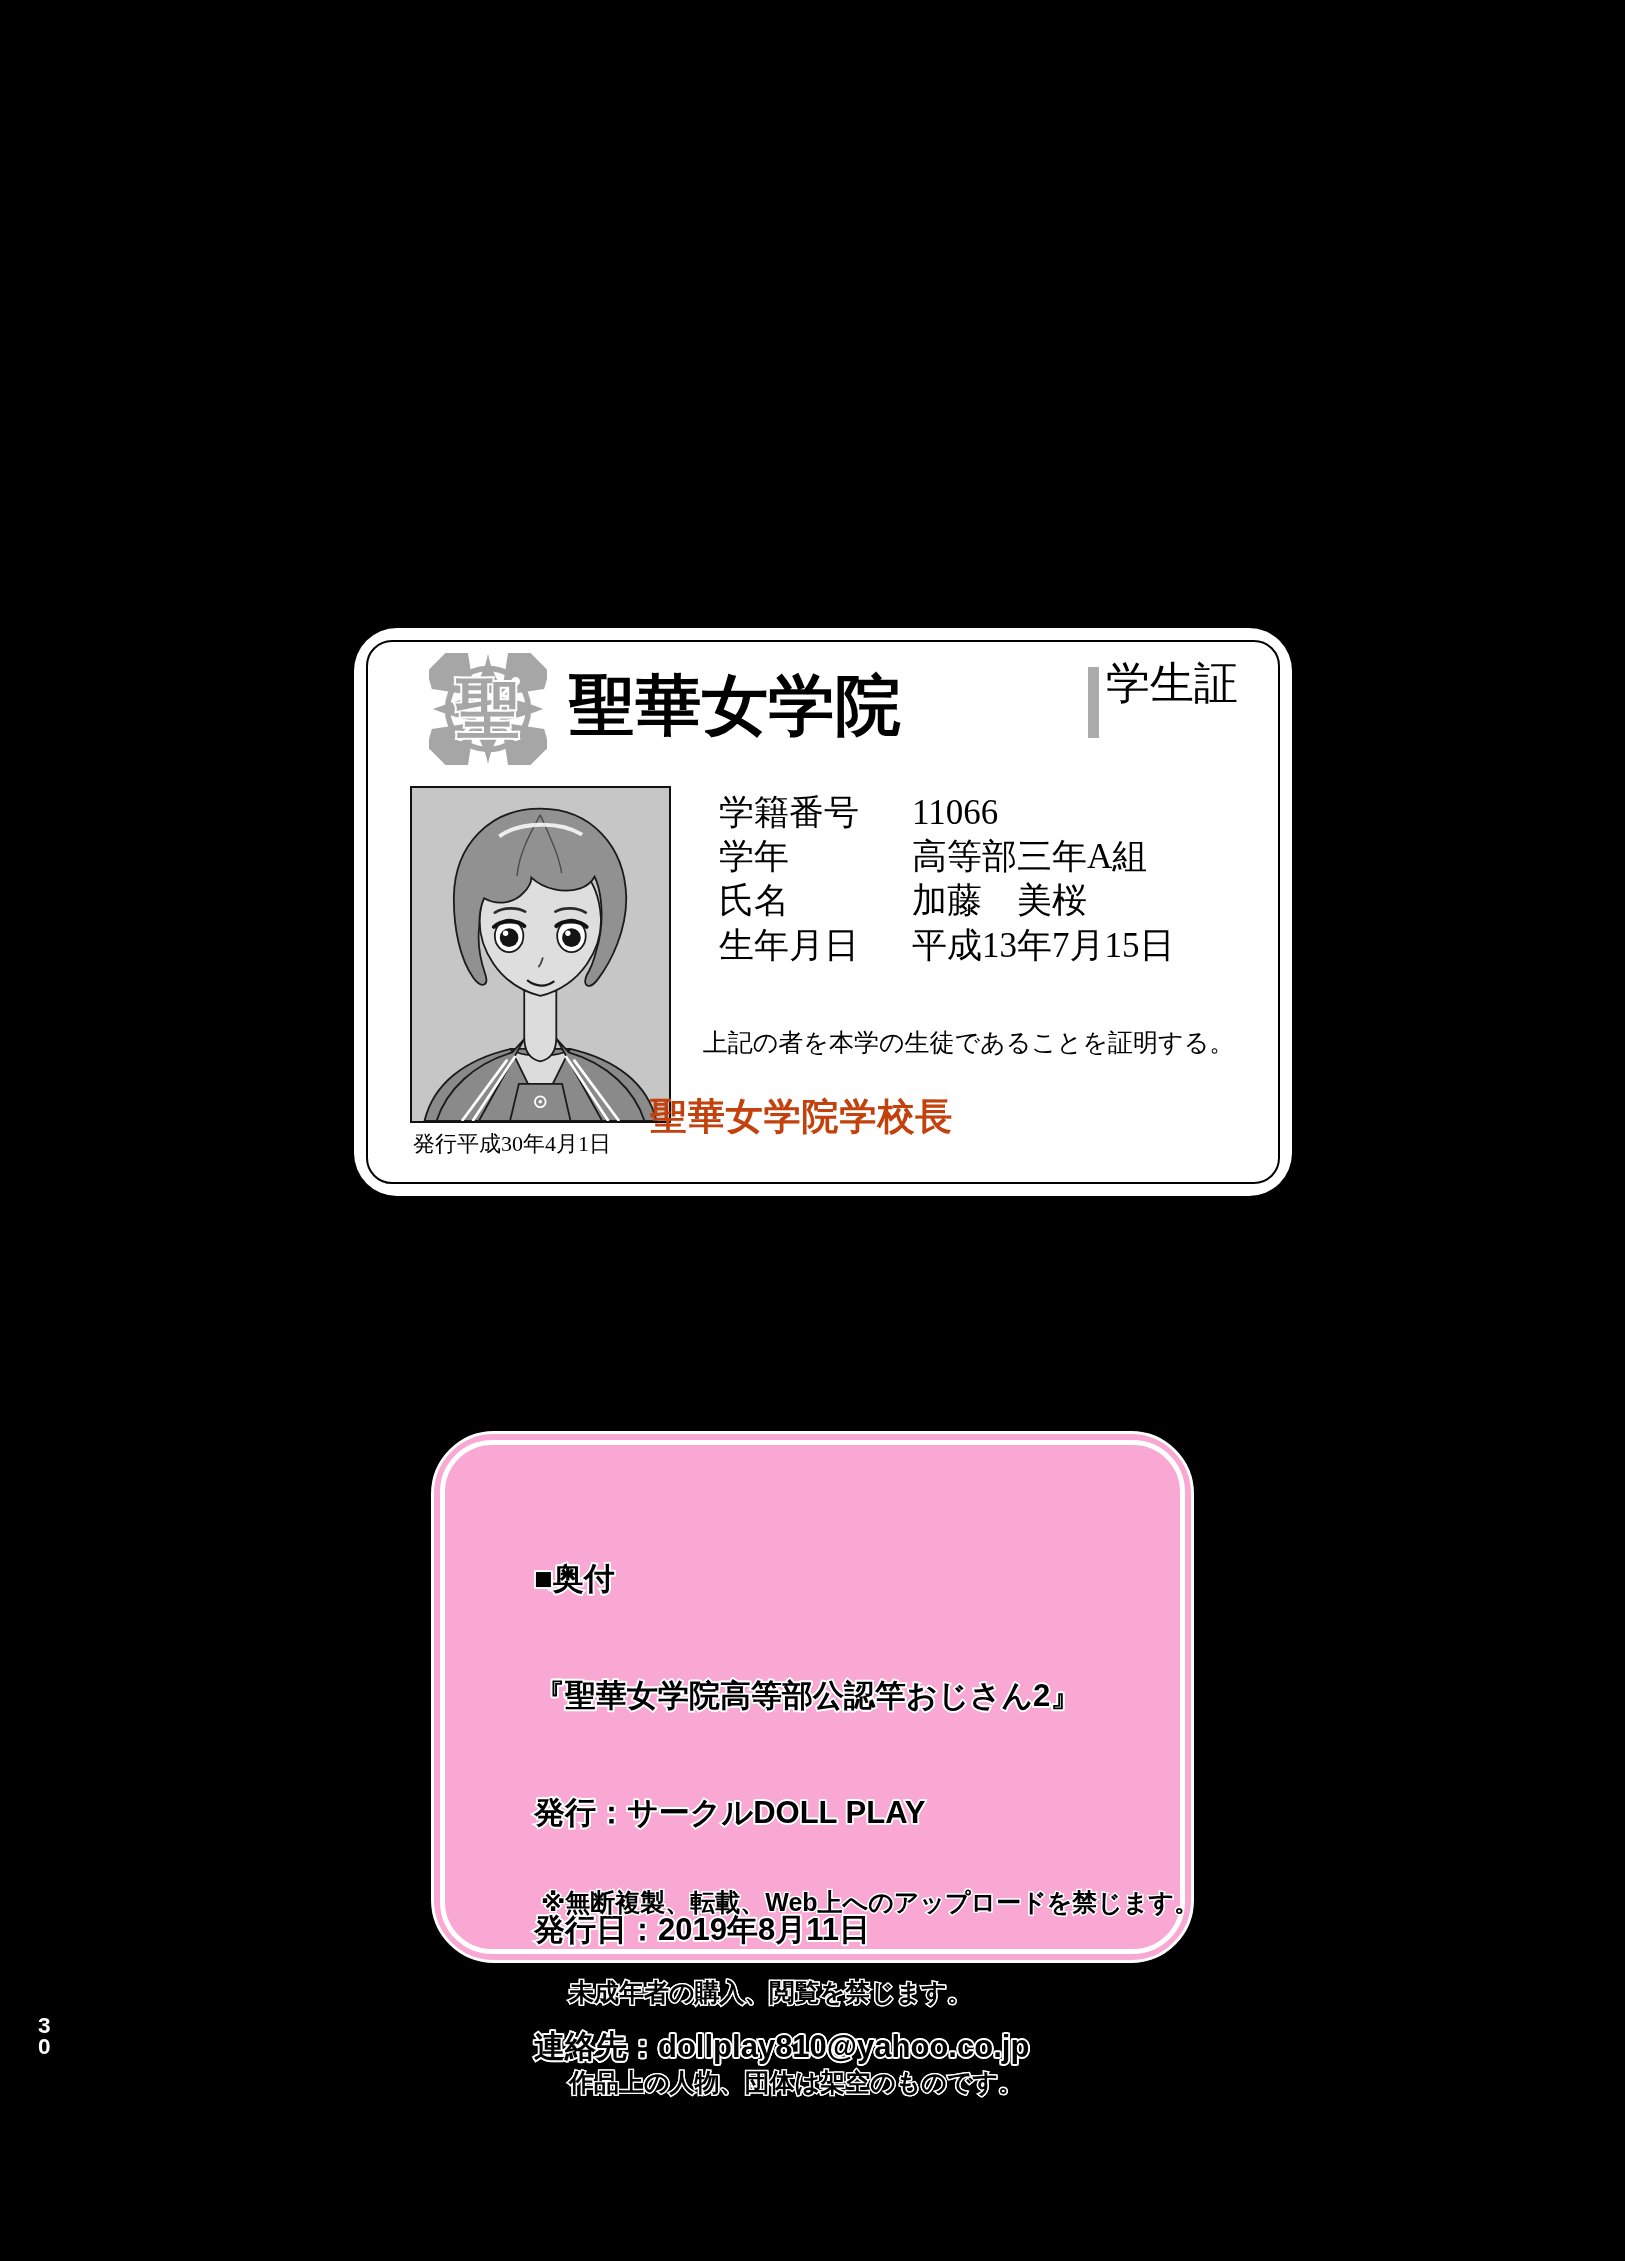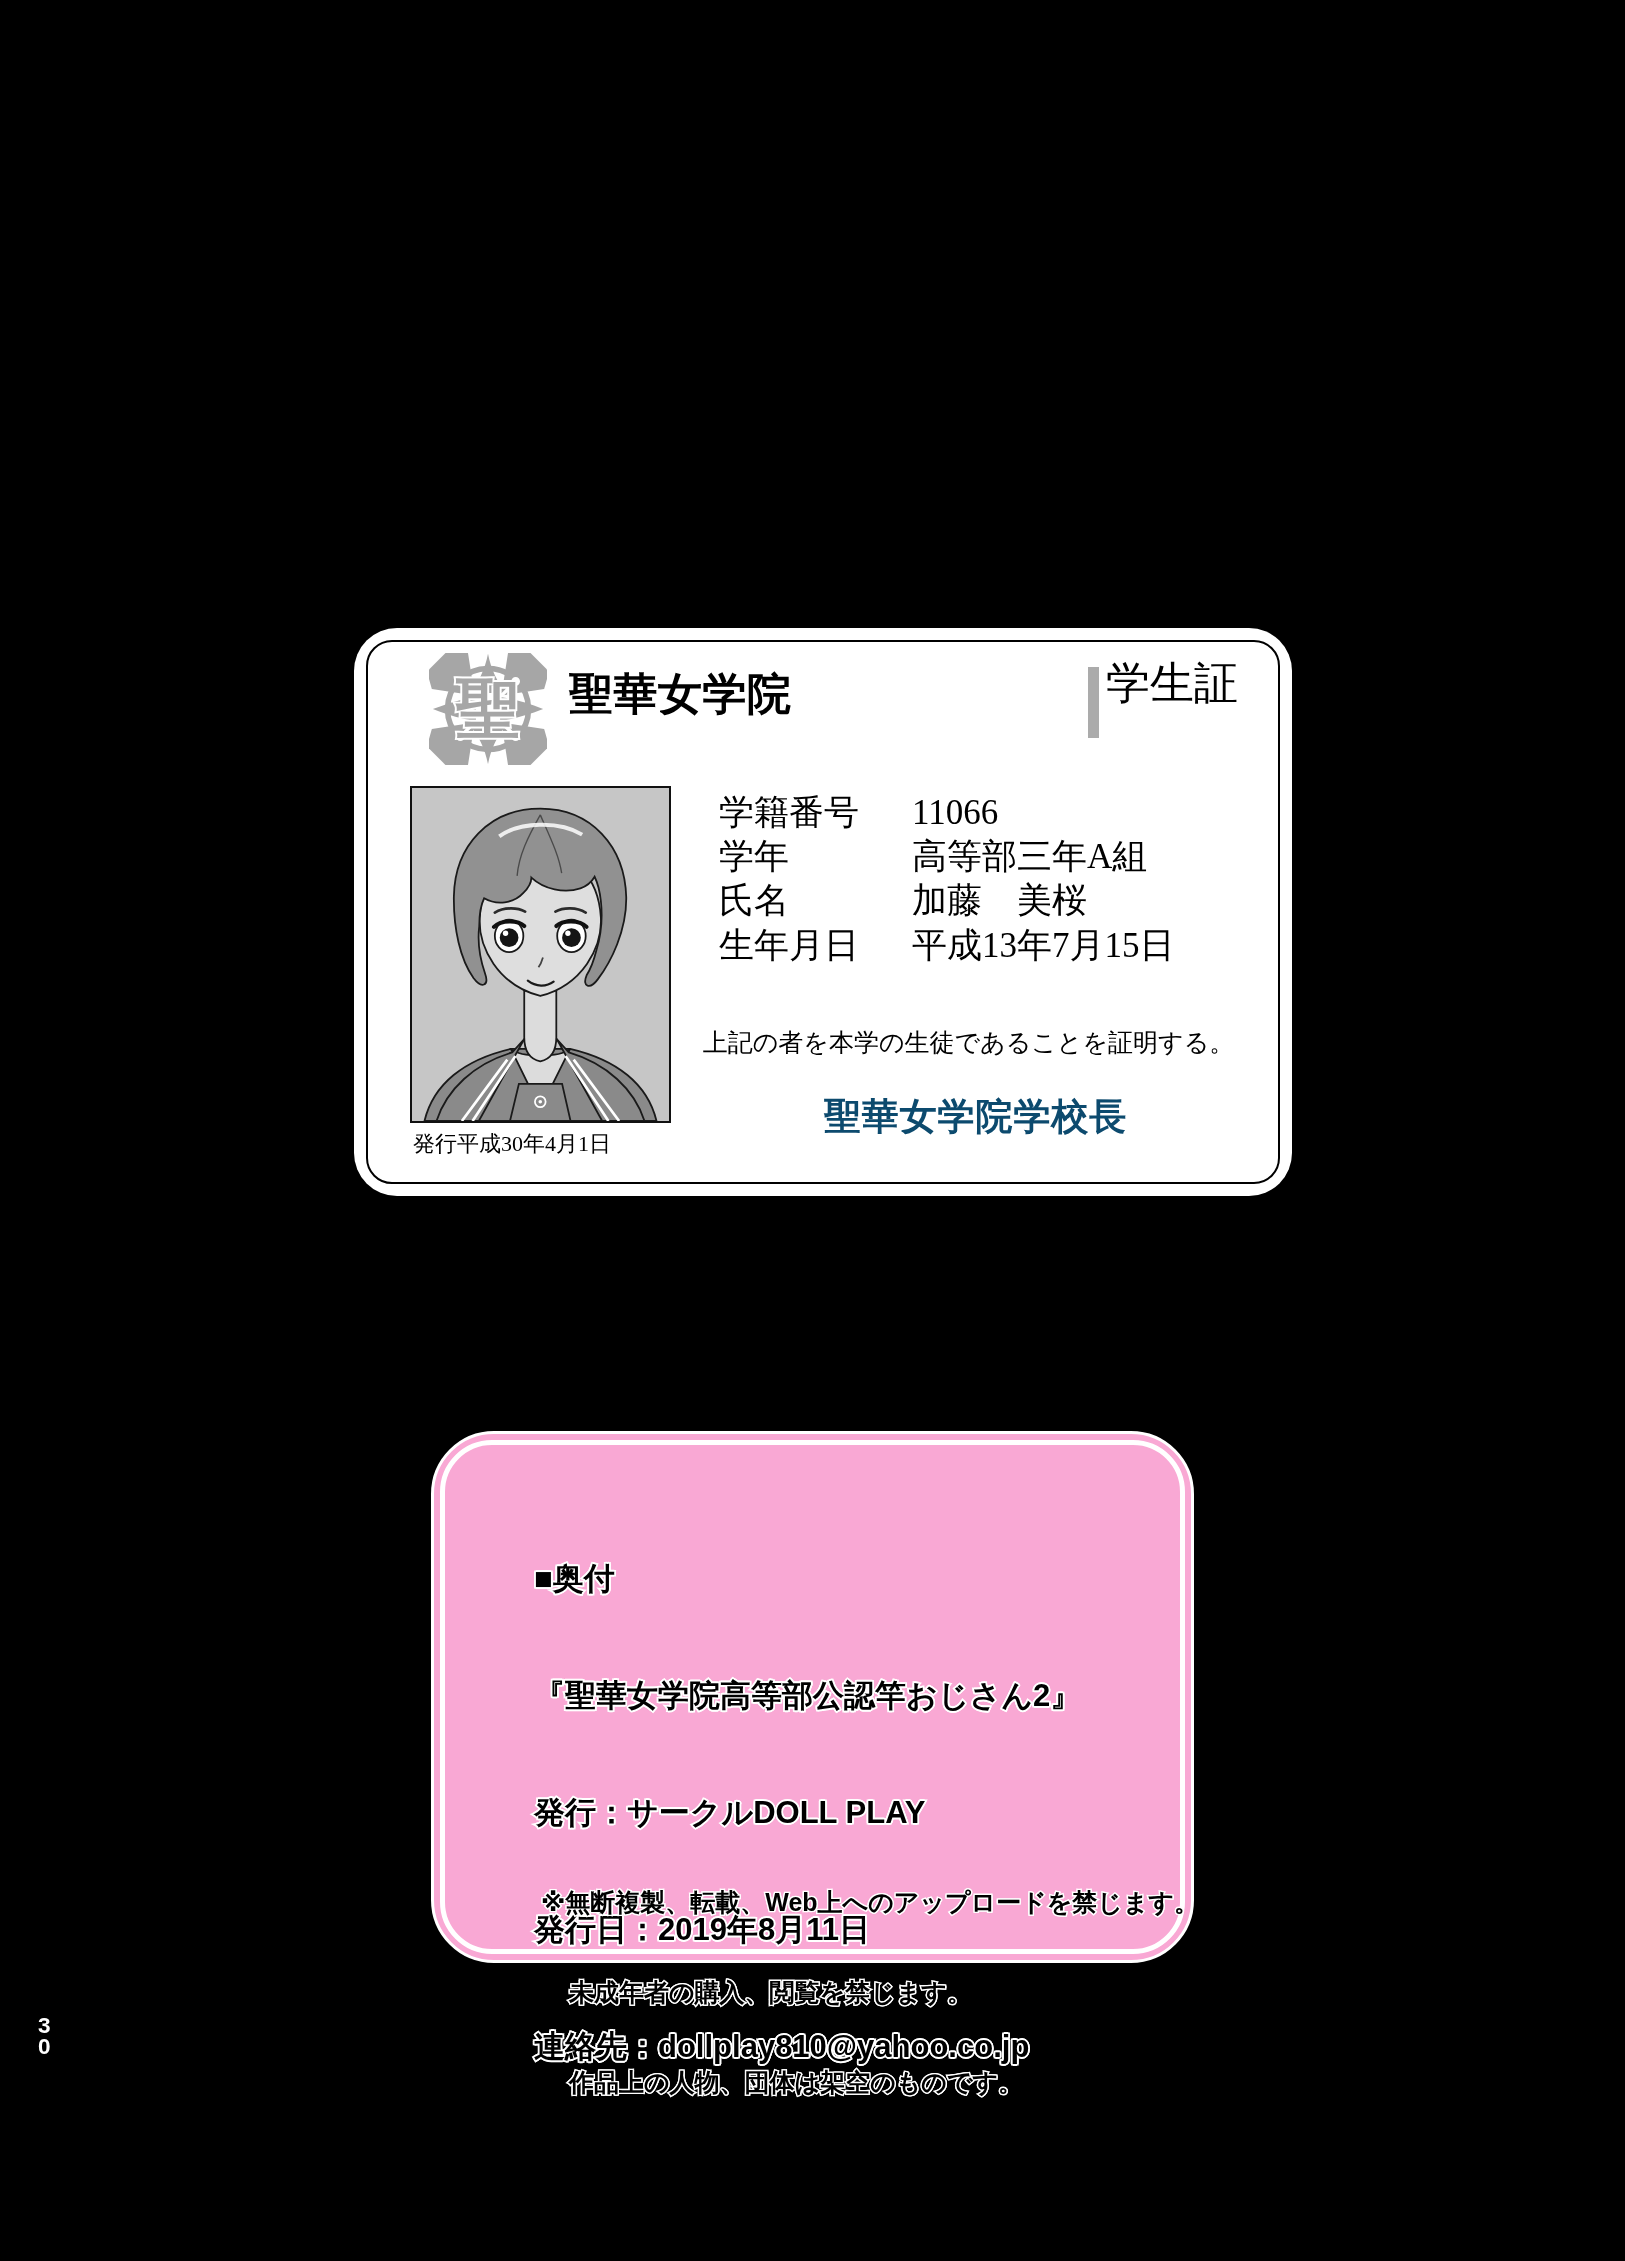--- a/index.html
+++ b/index.html
@@ -15,21 +15,21 @@
     position:absolute;left:354px;top:628px;width:938px;height:568px;
     background:#fff;border-radius:43px;
   }
   .card-inner-border{
     position:absolute;left:11.8px;top:11.8px;right:12.2px;bottom:12.2px;
     border:2.3px solid #000;border-radius:26px;
   }
   .emblem{position:absolute;left:75px;top:25px;width:118px;height:112px;}
   .school-name{
     position:absolute;left:215px;top:45px;
-    font-size:44px;line-height:1;font-weight:700;color:#000;letter-spacing:0.5px;white-space:pre;
+    font-size:66px;line-height:1;font-weight:700;color:#000;letter-spacing:0.5px;white-space:pre;
   }
   .card-type-bar{
     position:absolute;left:734px;top:39px;width:11px;height:71px;background:#ababab;
   }
   .card-type{
     position:absolute;left:752px;top:34px;
     font-size:44px;line-height:1;font-weight:500;color:#000;white-space:pre;
   }
   .photo{
     position:absolute;left:56px;top:158px;width:261px;height:337px;
@@ -38,22 +38,22 @@
   .photo svg{display:block;width:100%;height:100%;}
   .field-row{position:absolute;left:0;width:100%;height:41px;}
   .field-label{position:absolute;left:365px;top:0;font-size:35px;line-height:1.12;color:#000;white-space:pre;}
   .field-value{position:absolute;left:558px;top:0;font-size:35px;line-height:1.12;color:#000;white-space:pre;}
   .row-0{top:165px;} .row-1{top:209px;} .row-2{top:253px;} .row-3{top:298px;}
   .certify{
     position:absolute;left:289px;top:400px;width:651px;text-align:center;
     font-size:25px;line-height:1.2;color:#000;white-space:pre;
   }
   .principal{
-    position:absolute;left:296px;top:468px;width:651px;text-align:center;
-    font-size:37px;line-height:1.15;font-weight:600;color:#0c4a6e;letter-spacing:0.9px;white-space:pre;
+    position:absolute;left:296px;top:468px;width:651px;text-align:left;
+    font-size:37px;line-height:1.15;font-weight:600;color:#c2410c;letter-spacing:0.9px;white-space:pre;
   }
   .issue-date{
     position:absolute;left:59px;top:503px;
     font-size:22px;line-height:1.15;color:#000;white-space:pre;
   }
 
   
   .colophon{
     position:absolute;left:431px;top:1431px;width:763px;height:532px;
     border:3.2px solid #fff;border-radius:63px;box-sizing:border-box;background:#f9a8d4;

